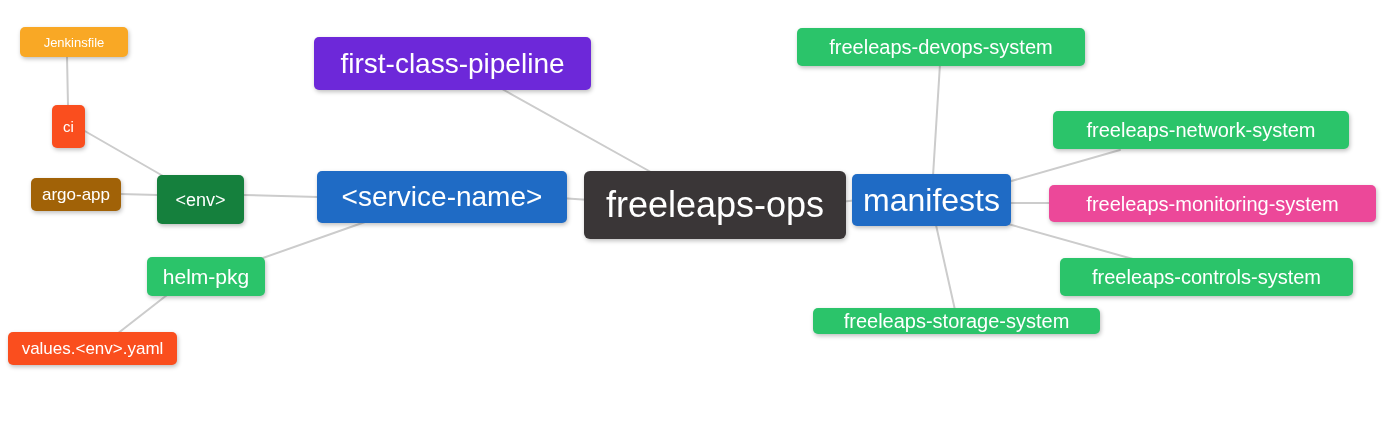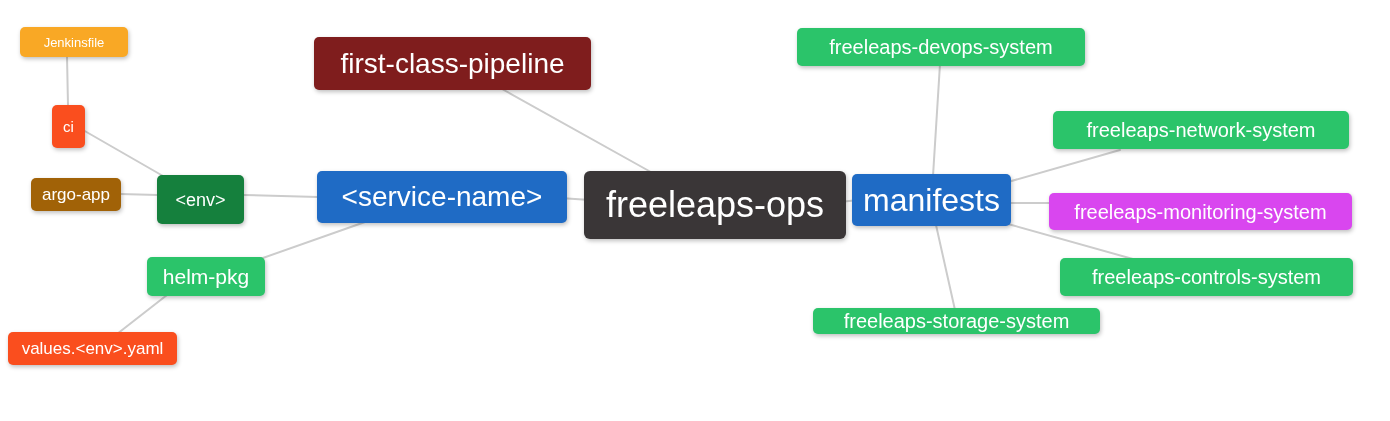--- a/index.html
+++ b/index.html
@@ -53,28 +53,28 @@
       <line x1="502" y1="89" x2="658" y2="176"></line>
       <line x1="840" y1="202" x2="858" y2="200"></line>
       <line x1="940" y1="64" x2="933" y2="176"></line>
       <line x1="1008" y1="182" x2="1120" y2="150"></line>
       <line x1="1008" y1="203" x2="1052" y2="203"></line>
       <line x1="1008" y1="224" x2="1140" y2="261"></line>
       <line x1="936" y1="225" x2="955" y2="310"></line>
     </svg>
   <div id="nodes-layer">
       <div class="node role-root" style="left: 584px; top: 171px; width: 262px; height: 68px; font-size: 36px; background: rgb(58, 54, 55);">freeleaps-ops</div>
-      <div class="node role-branch" style="left: 314px; top: 37px; width: 277px; height: 53px; font-size: 28px; background: #7f1d1d;">first-class-pipeline</div>
+      <div class="node role-branch" style="left: 314px; top: 37px; width: 277px; height: 53px; font-size: 28px; background: #6d28d9;">first-class-pipeline</div>
       <div class="node role-branch" style="left: 317px; top: 171px; width: 250px; height: 52px; font-size: 28px; background: rgb(31, 107, 197);">&lt;service-name&gt;</div>
       <div class="node role-branch" style="left: 852px; top: 174px; width: 159px; height: 52px; font-size: 32px; background: rgb(31, 107, 197);">manifests</div>
       <div class="node role-sub" style="left: 157px; top: 175px; width: 87px; height: 49px; font-size: 18px; background: #15803d;">&lt;env&gt;</div>
       <div class="node role-sub" style="left: 147px; top: 257px; width: 118px; height: 39px; font-size: 21px; background: rgb(43, 196, 106);">helm-pkg</div>
       <div class="node role-leaf" style="left: 52px; top: 105px; width: 33px; height: 43px; font-size: 15px; background: rgb(250, 78, 30);">ci</div>
       <div class="node role-leaf" style="left: 31px; top: 178px; width: 90px; height: 33px; font-size: 17px; background: #a16207;">argo-app</div>
       <div class="node role-leaf" style="left: 8px; top: 332px; width: 169px; height: 33px; font-size: 17px; background: rgb(250, 78, 30);">values.&lt;env&gt;.yaml</div>
       <div class="node role-leaf" style="left: 20px; top: 27px; width: 108px; height: 30px; font-size: 13px; background: rgb(249, 168, 37);">Jenkinsfile</div>
       <div class="node role-sub" style="left: 797px; top: 28px; width: 288px; height: 38px; font-size: 20px; background: rgb(43, 196, 106);">freeleaps-devops-system</div>
       <div class="node role-sub" style="left: 1053px; top: 111px; width: 296px; height: 38px; font-size: 20px; background: rgb(43, 196, 106);">freeleaps-network-system</div>
-      <div class="node role-sub" style="left: 1049px; top: 185px; width: 303px; height: 37px; font-size: 20px; background: #d946ef; margin-top: 8px;">freeleaps-monitoring-system</div>
+      <div class="node role-sub" style="left: 1049px; top: 185px; width: 327px; height: 37px; font-size: 20px; background: #ec4899;">freeleaps-monitoring-system</div>
       <div class="node role-sub" style="left: 1060px; top: 258px; width: 293px; height: 38px; font-size: 20px; background: rgb(43, 196, 106);">freeleaps-controls-system</div>
       <div class="node role-sub" style="left: 813px; top: 308px; width: 287px; height: 26px; font-size: 20px; background: rgb(43, 196, 106);">freeleaps-storage-system</div>
     </div>
 </div>
 
 </body></html>

